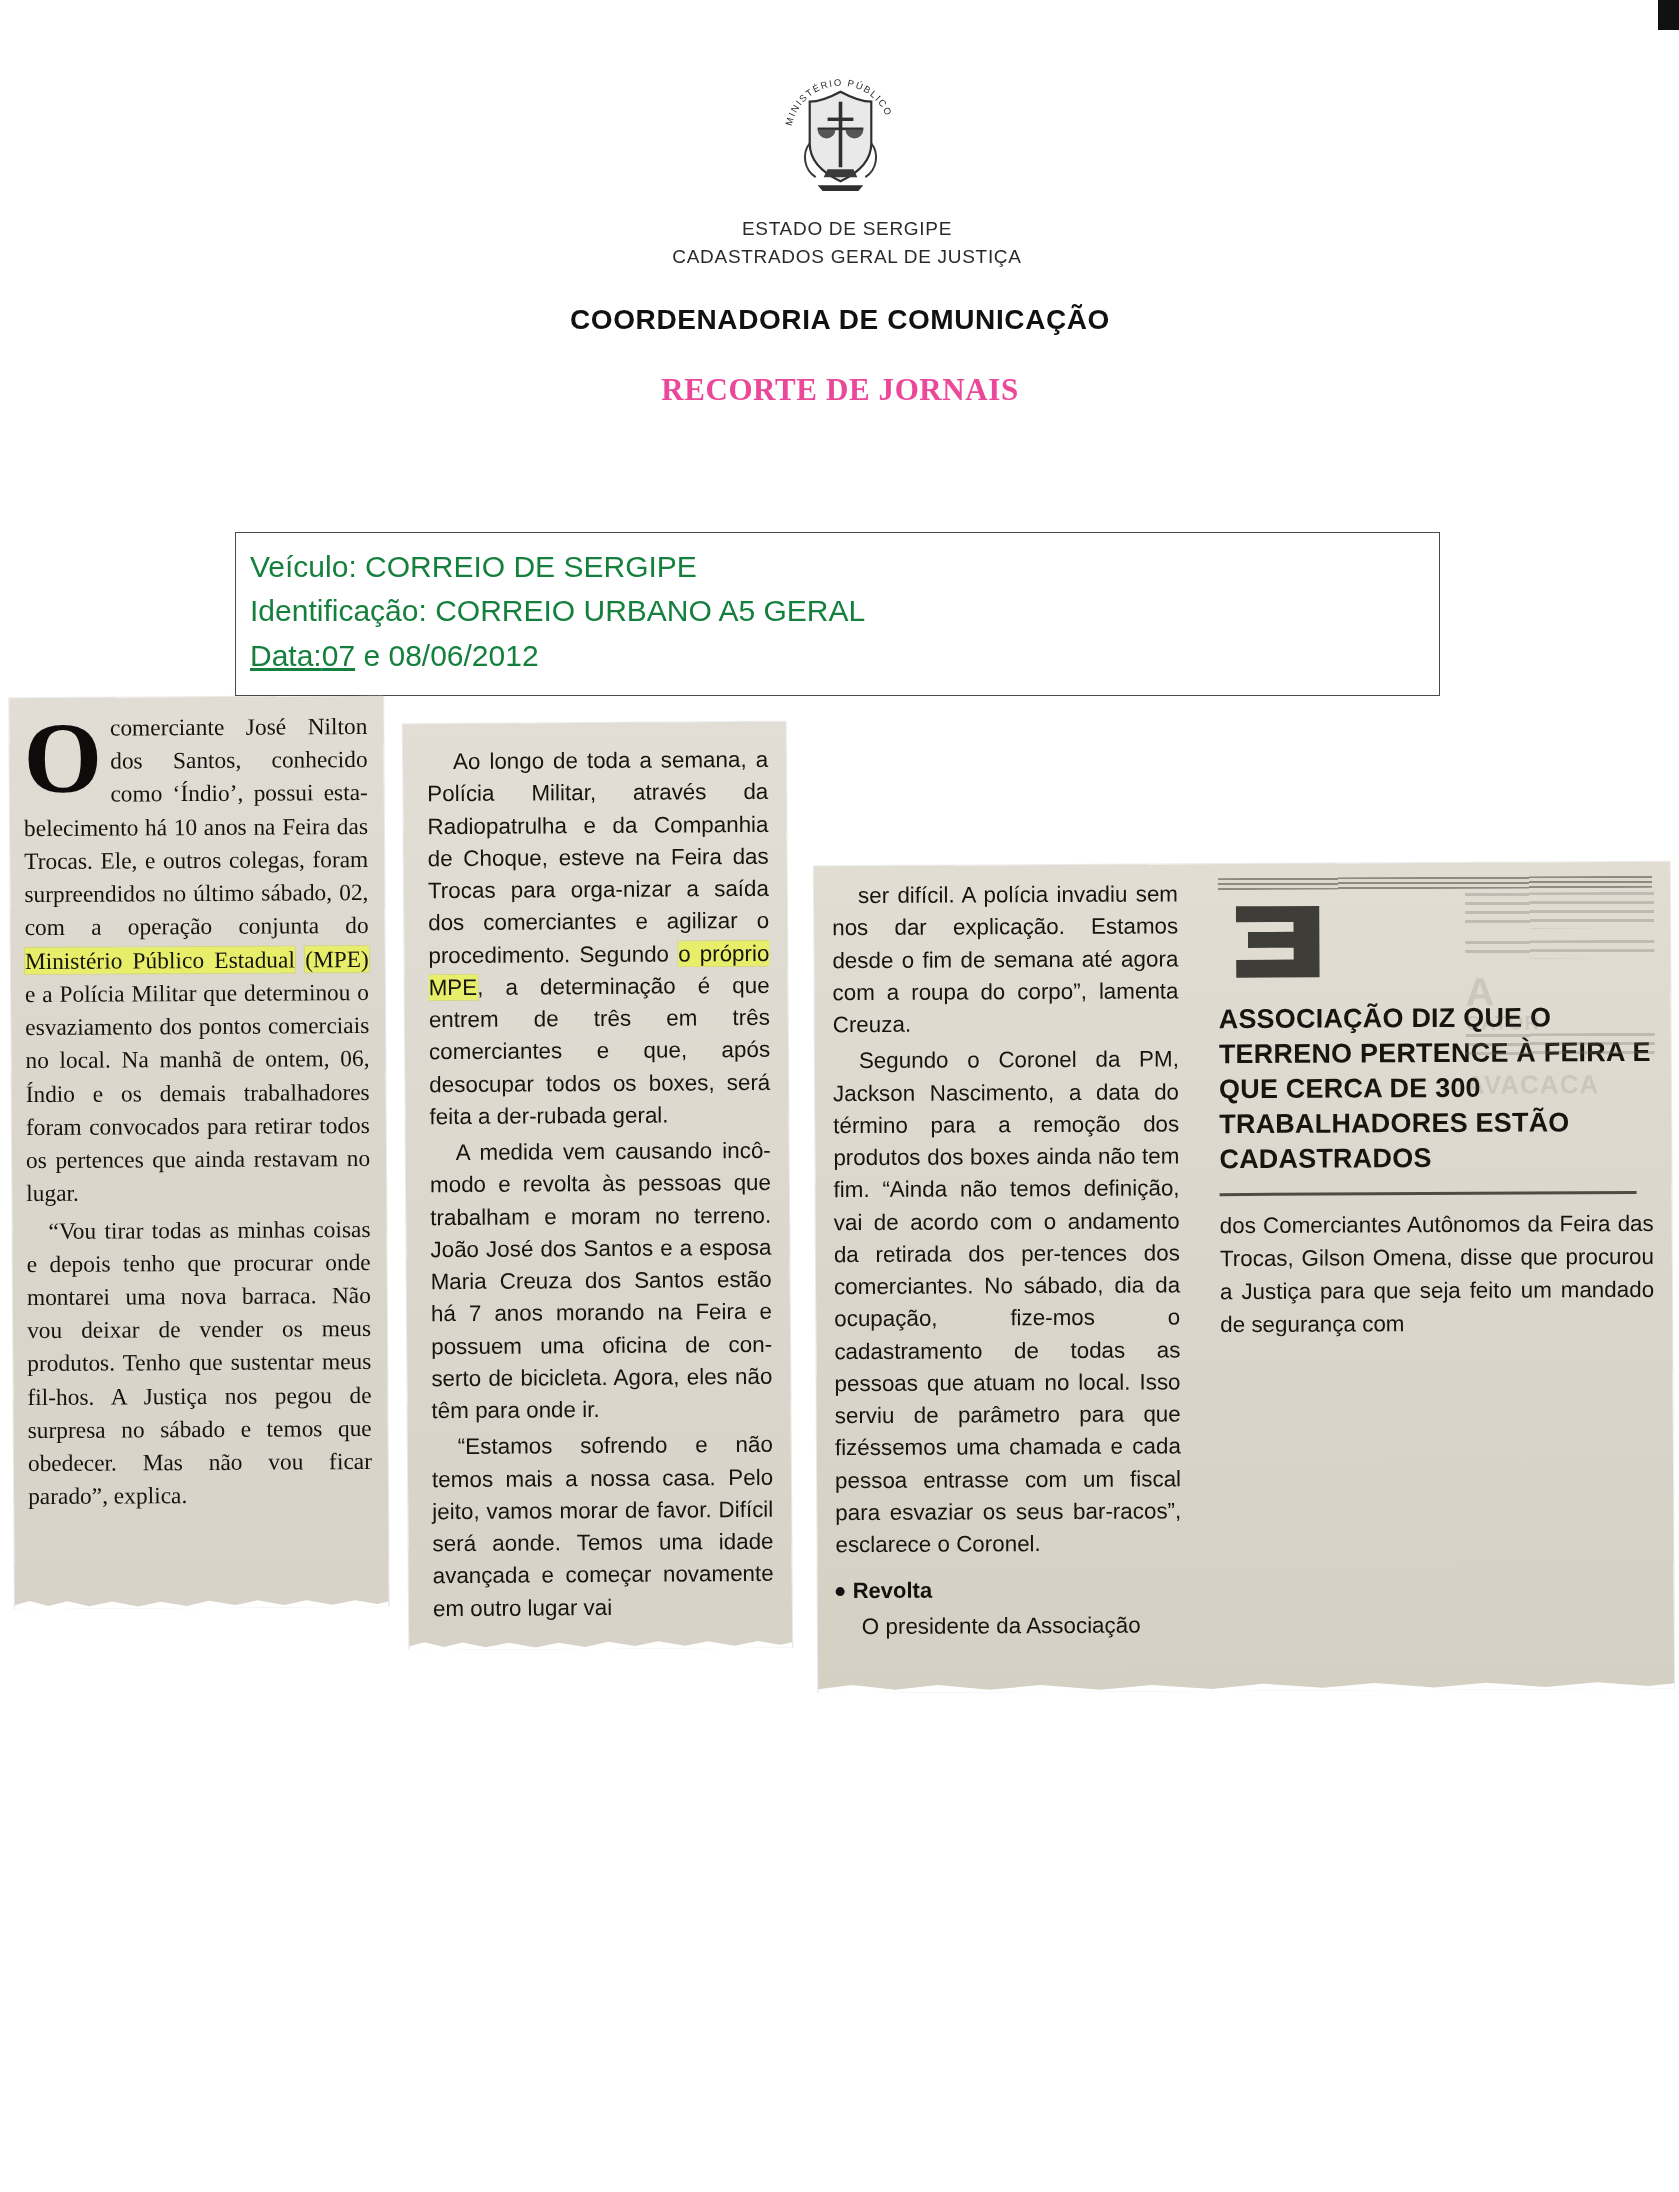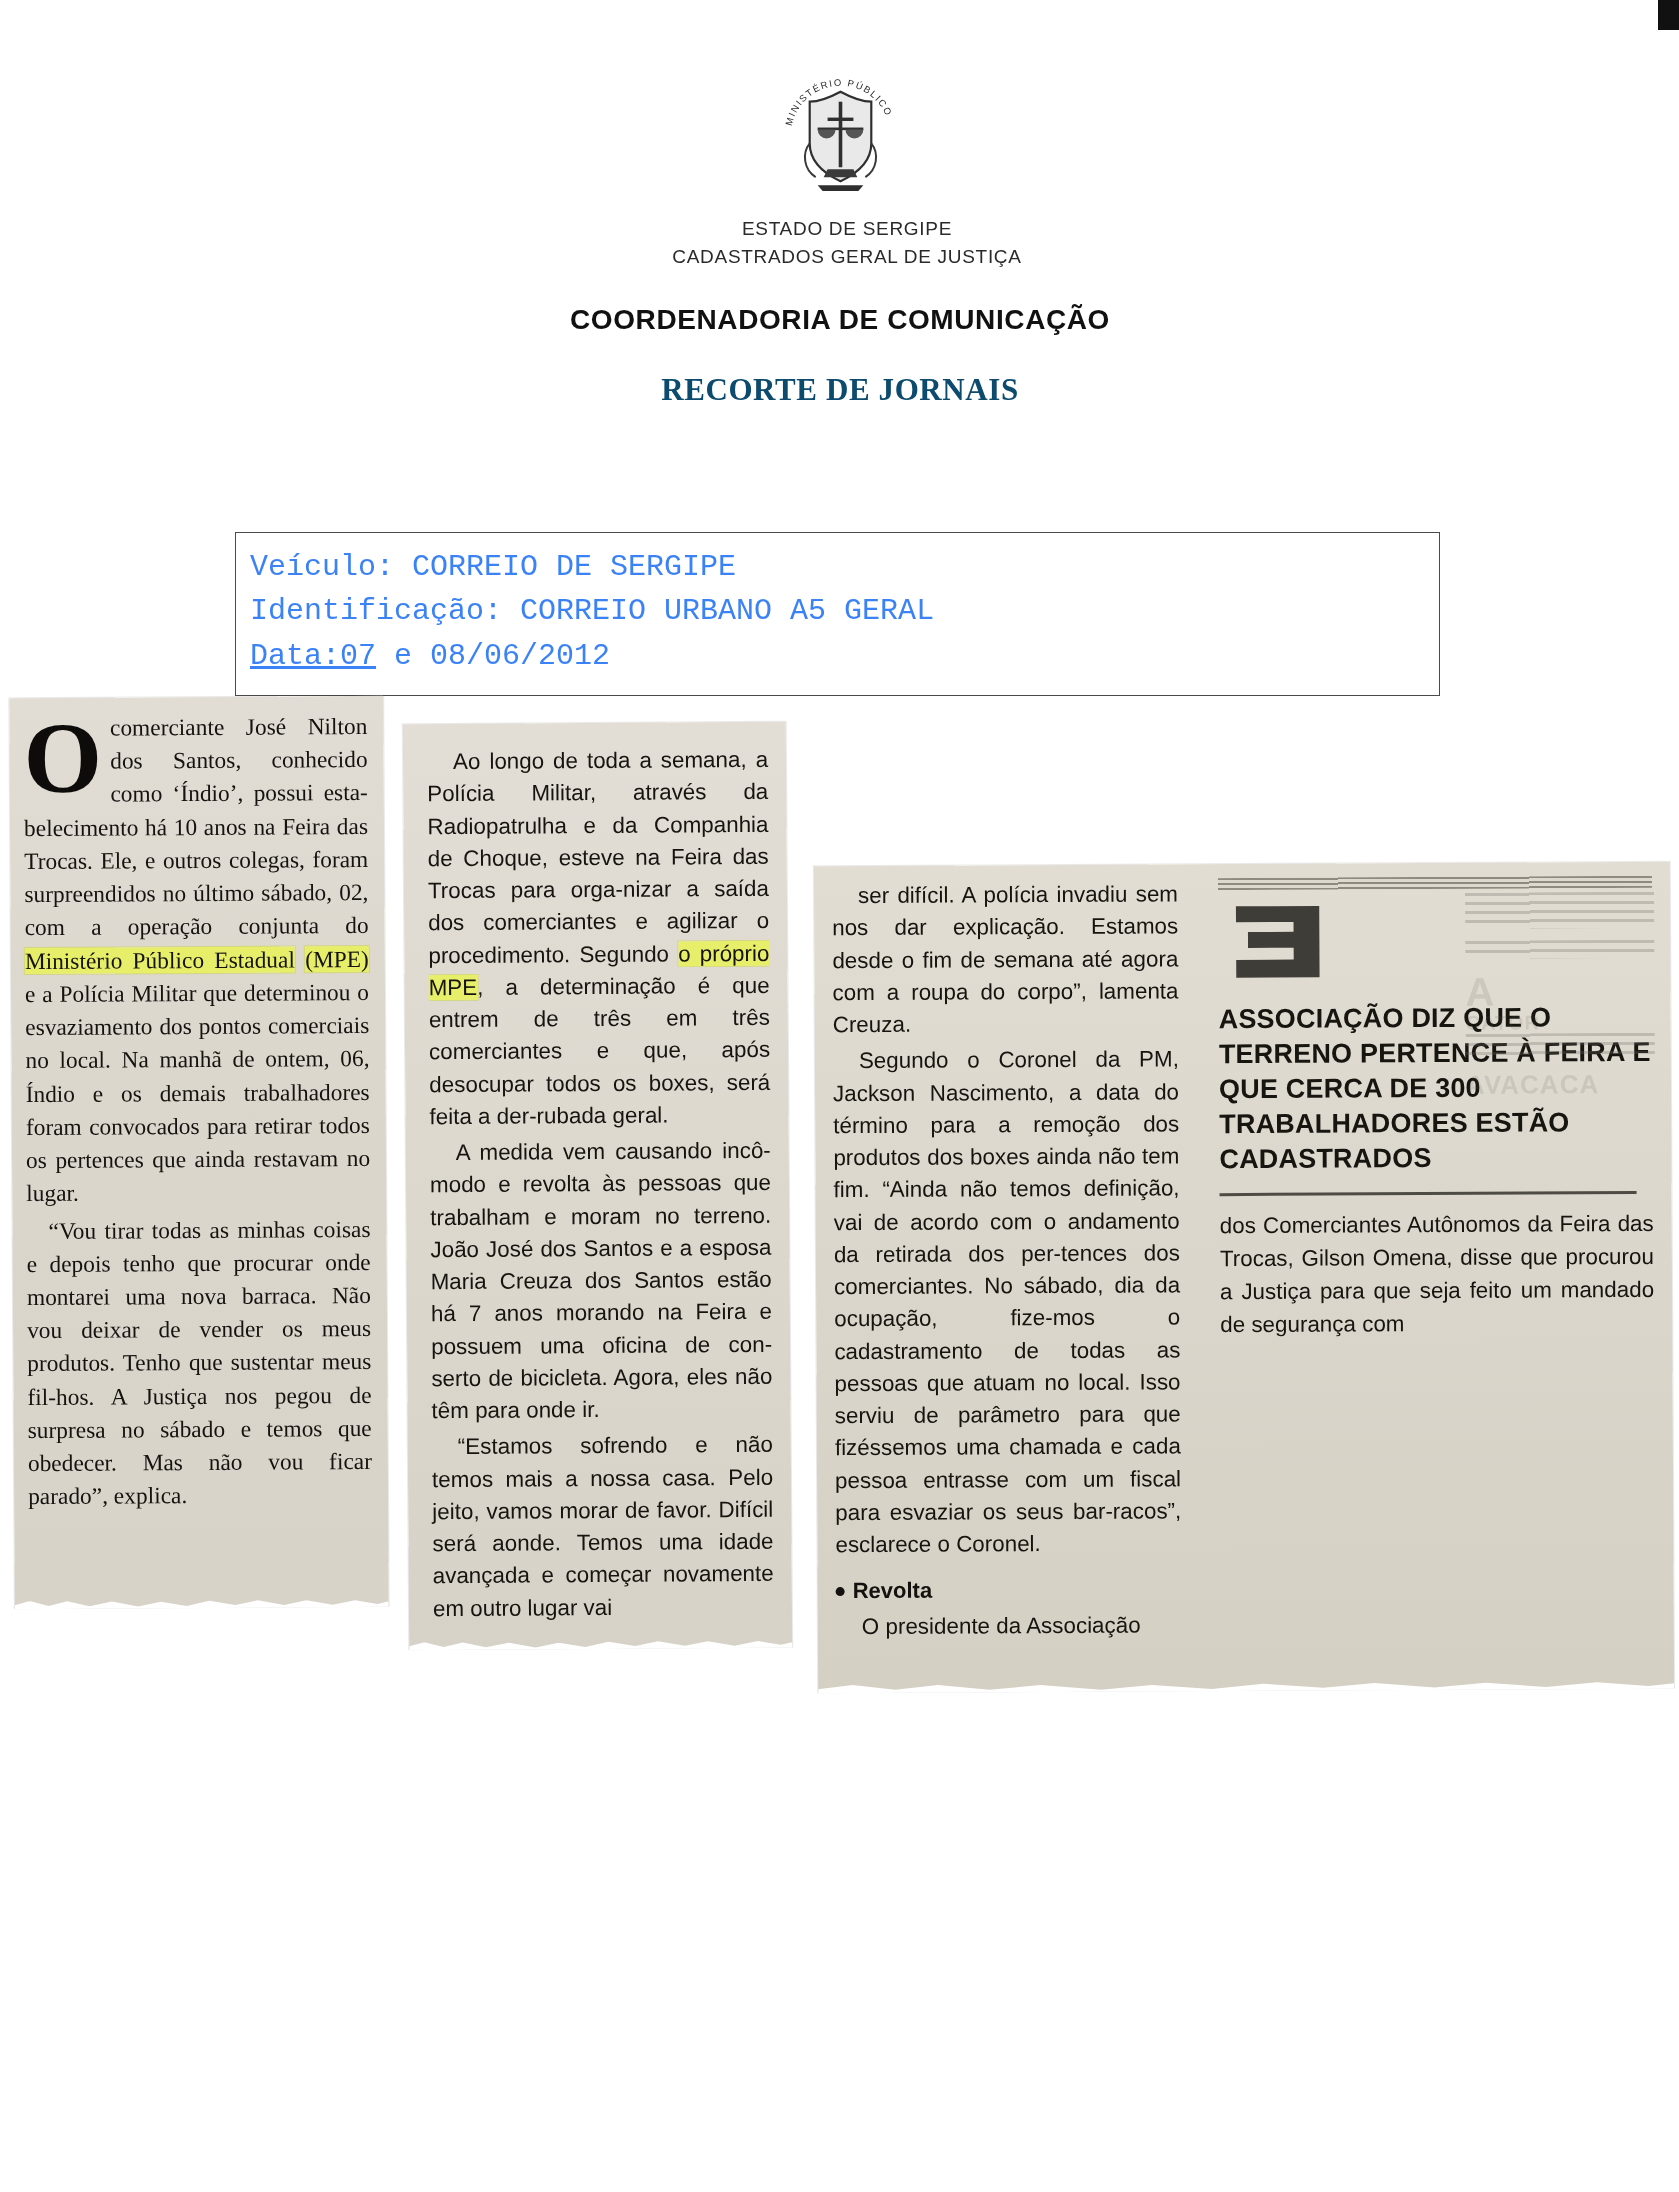--- a/index.html
+++ b/index.html
@@ -59,39 +59,39 @@
     font-size: 28px;
     letter-spacing: 0.6px;
     color: #111;
   }
   .recorte-title {
     margin-top: 36px;
     font-family: "Liberation Serif", serif;
     font-weight: bold;
     font-size: 31px;
     letter-spacing: 0.6px;
-    color: #0c4a6e;
+    color: #ec4899;
   }
 
   
   .meta-box {
     position: absolute;
     top: 532px;
     left: 235px;
     width: 1205px;
     height: 164px;
     border: 1px solid #4a4a4a;
     box-sizing: border-box;
     padding: 12px 0 0 14px;
   }
   .meta-line {
-    font-family: Liberation Mono, monospace;
+    font-family: Liberation Sans, sans-serif;
     font-size: 30px;
     line-height: 1.48;
-    color: #3b82f6;
+    color: #15803d;
     white-space: nowrap;
   }
   .meta-key-underline {
     text-decoration: underline;
   }
 
   
   .clip {
     position: absolute;
     background: #ded9d0;

